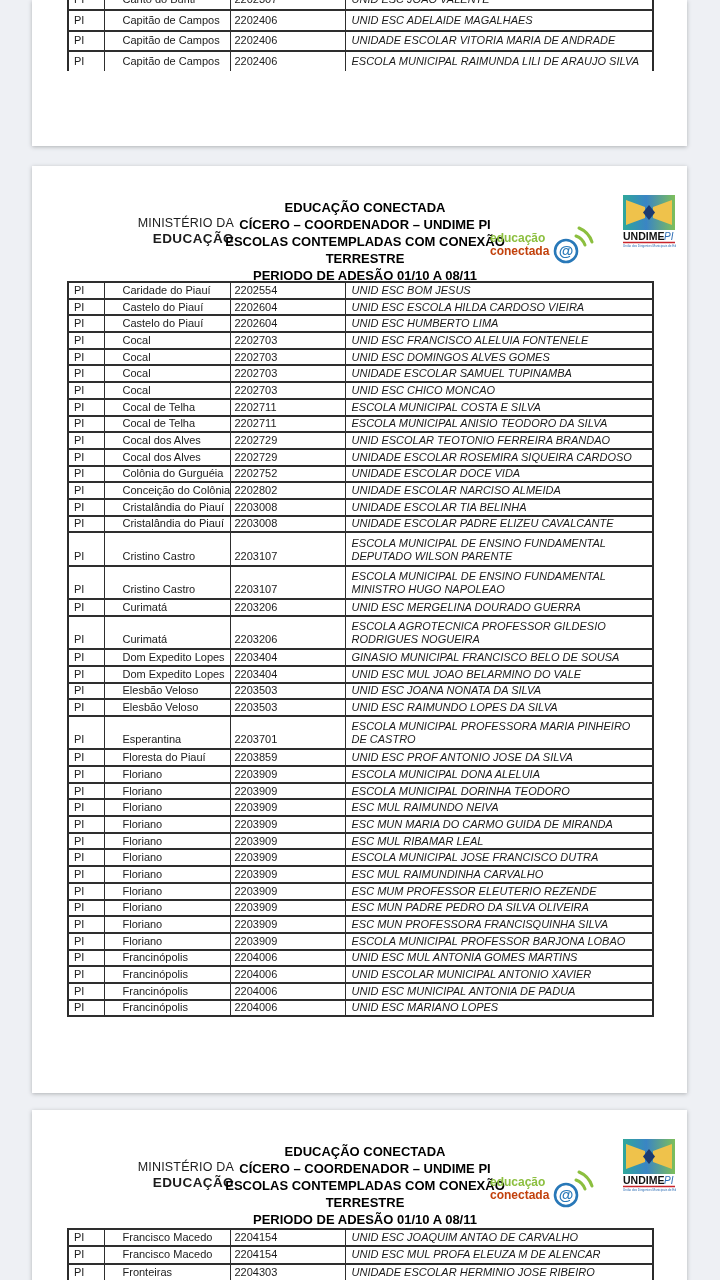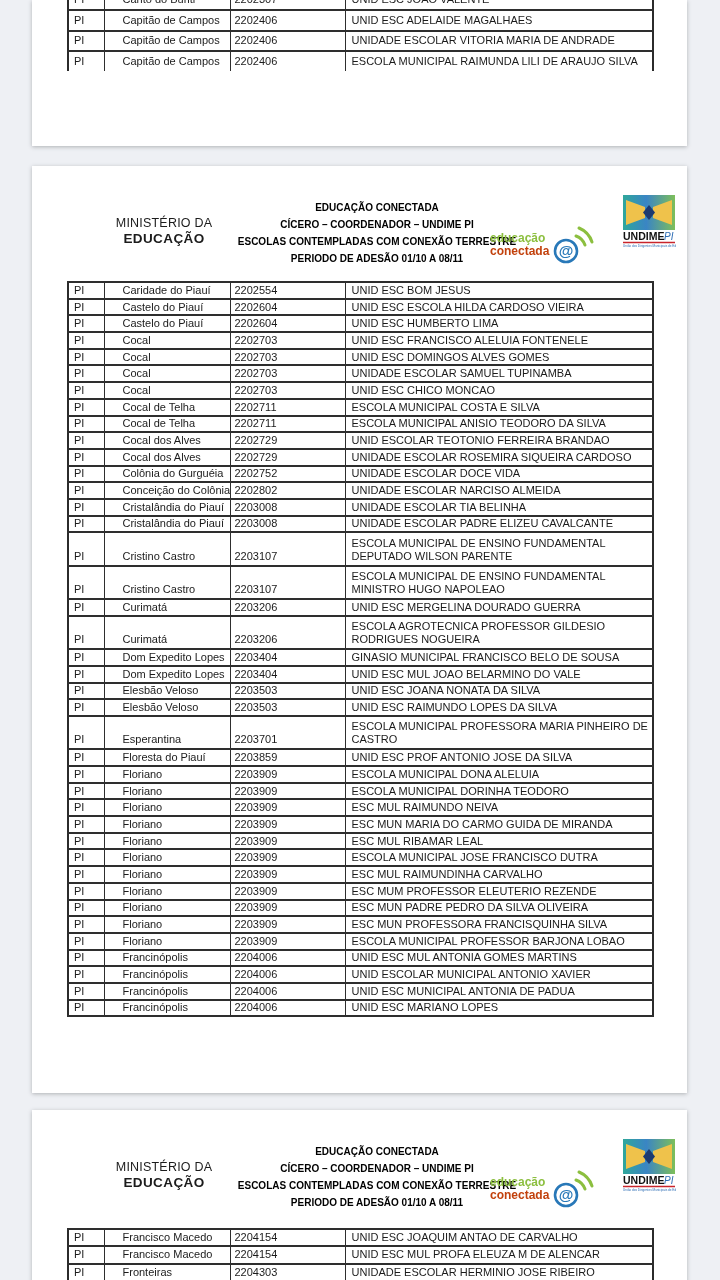--- a/index.html
+++ b/index.html
@@ -11,47 +11,47 @@
   .page{
     position:absolute;left:32px;width:655px;background:#ffffff;
     box-shadow:0 1px 4px rgba(60,64,67,.35);
   }
   .page1{top:0;height:146px;}
   .page2{top:166px;height:927px;}
   .page3{top:1110px;height:300px;}
 
   
   .doc-header{position:relative;height:115px;}
-  .ministry{position:absolute;left:62px;top:50px;width:140px;text-align:center;color:#1c1c1c;}
+  .ministry{position:absolute;left:62px;top:50px;width:140px;text-align:right;color:#1c1c1c;}
   .ministry .min1{font-size:12.5px;letter-spacing:.2px;}
   .ministry .min2{font-size:13.5px;font-weight:bold;letter-spacing:.4px;margin-top:1px;}
   .titles{
-    position:absolute;left:184px;top:33px;width:322px;text-align:center;
-    font-weight:bold;font-size:10px;line-height:17px;color:#000;
+    position:absolute;left:172px;top:33px;width:322px;text-align:center;
+    font-weight:bold;font-size:13px;line-height:17px;color:#000;
   }
   .logo-ec{position:absolute;left:458px;top:52px;display:flex;align-items:flex-start;}
   .logo-ec .ec-text{text-align:left;font-weight:bold;font-size:12px;line-height:13px;margin-top:14px;}
   .logo-ec .ec-l1{color:#8cbf3f;}
   .logo-ec .ec-l2{color:#c2410c;}
   .logo-un{position:absolute;left:590px;top:28px;}
 
   
   .doc-table{
     border-collapse:collapse;table-layout:fixed;width:585px;margin-left:35px;
     border:2px solid #2b2b2b;
   }
   .doc-table td{
     border:1px solid #2e2e2e;border-top-width:2px;border-bottom-width:2px;
     font-size:11px;line-height:13px;color:#1b1b1b;
     padding:0 4px;overflow:hidden;vertical-align:middle;
   }
   .doc-table td.c-uf{padding-left:5px;white-space:nowrap;}
   .doc-table td.c-mun{padding-left:18px;white-space:nowrap;}
   .doc-table td.c-cod{text-align:left;white-space:nowrap;}
-  .doc-table td.c-esc{padding-left:6px;white-space:normal;}
+  .doc-table td.c-esc{padding-left:6px;white-space:normal;font-style:italic;}
   .t1 tr{height:20.5px;}
   .t2 tr{height:16.7px;}
   .t2 tr.tall{height:33.4px;}
   .t2 tr.tall td{vertical-align:bottom;padding-bottom:2px;}
   .t3 tr{height:17.3px;}
   .p1clip{height:71px;overflow:hidden;}
   .p1clip .doc-table{margin-top:-11.5px;}
   .t3wrap{margin-top:3px;}
 </style>
 </head>

